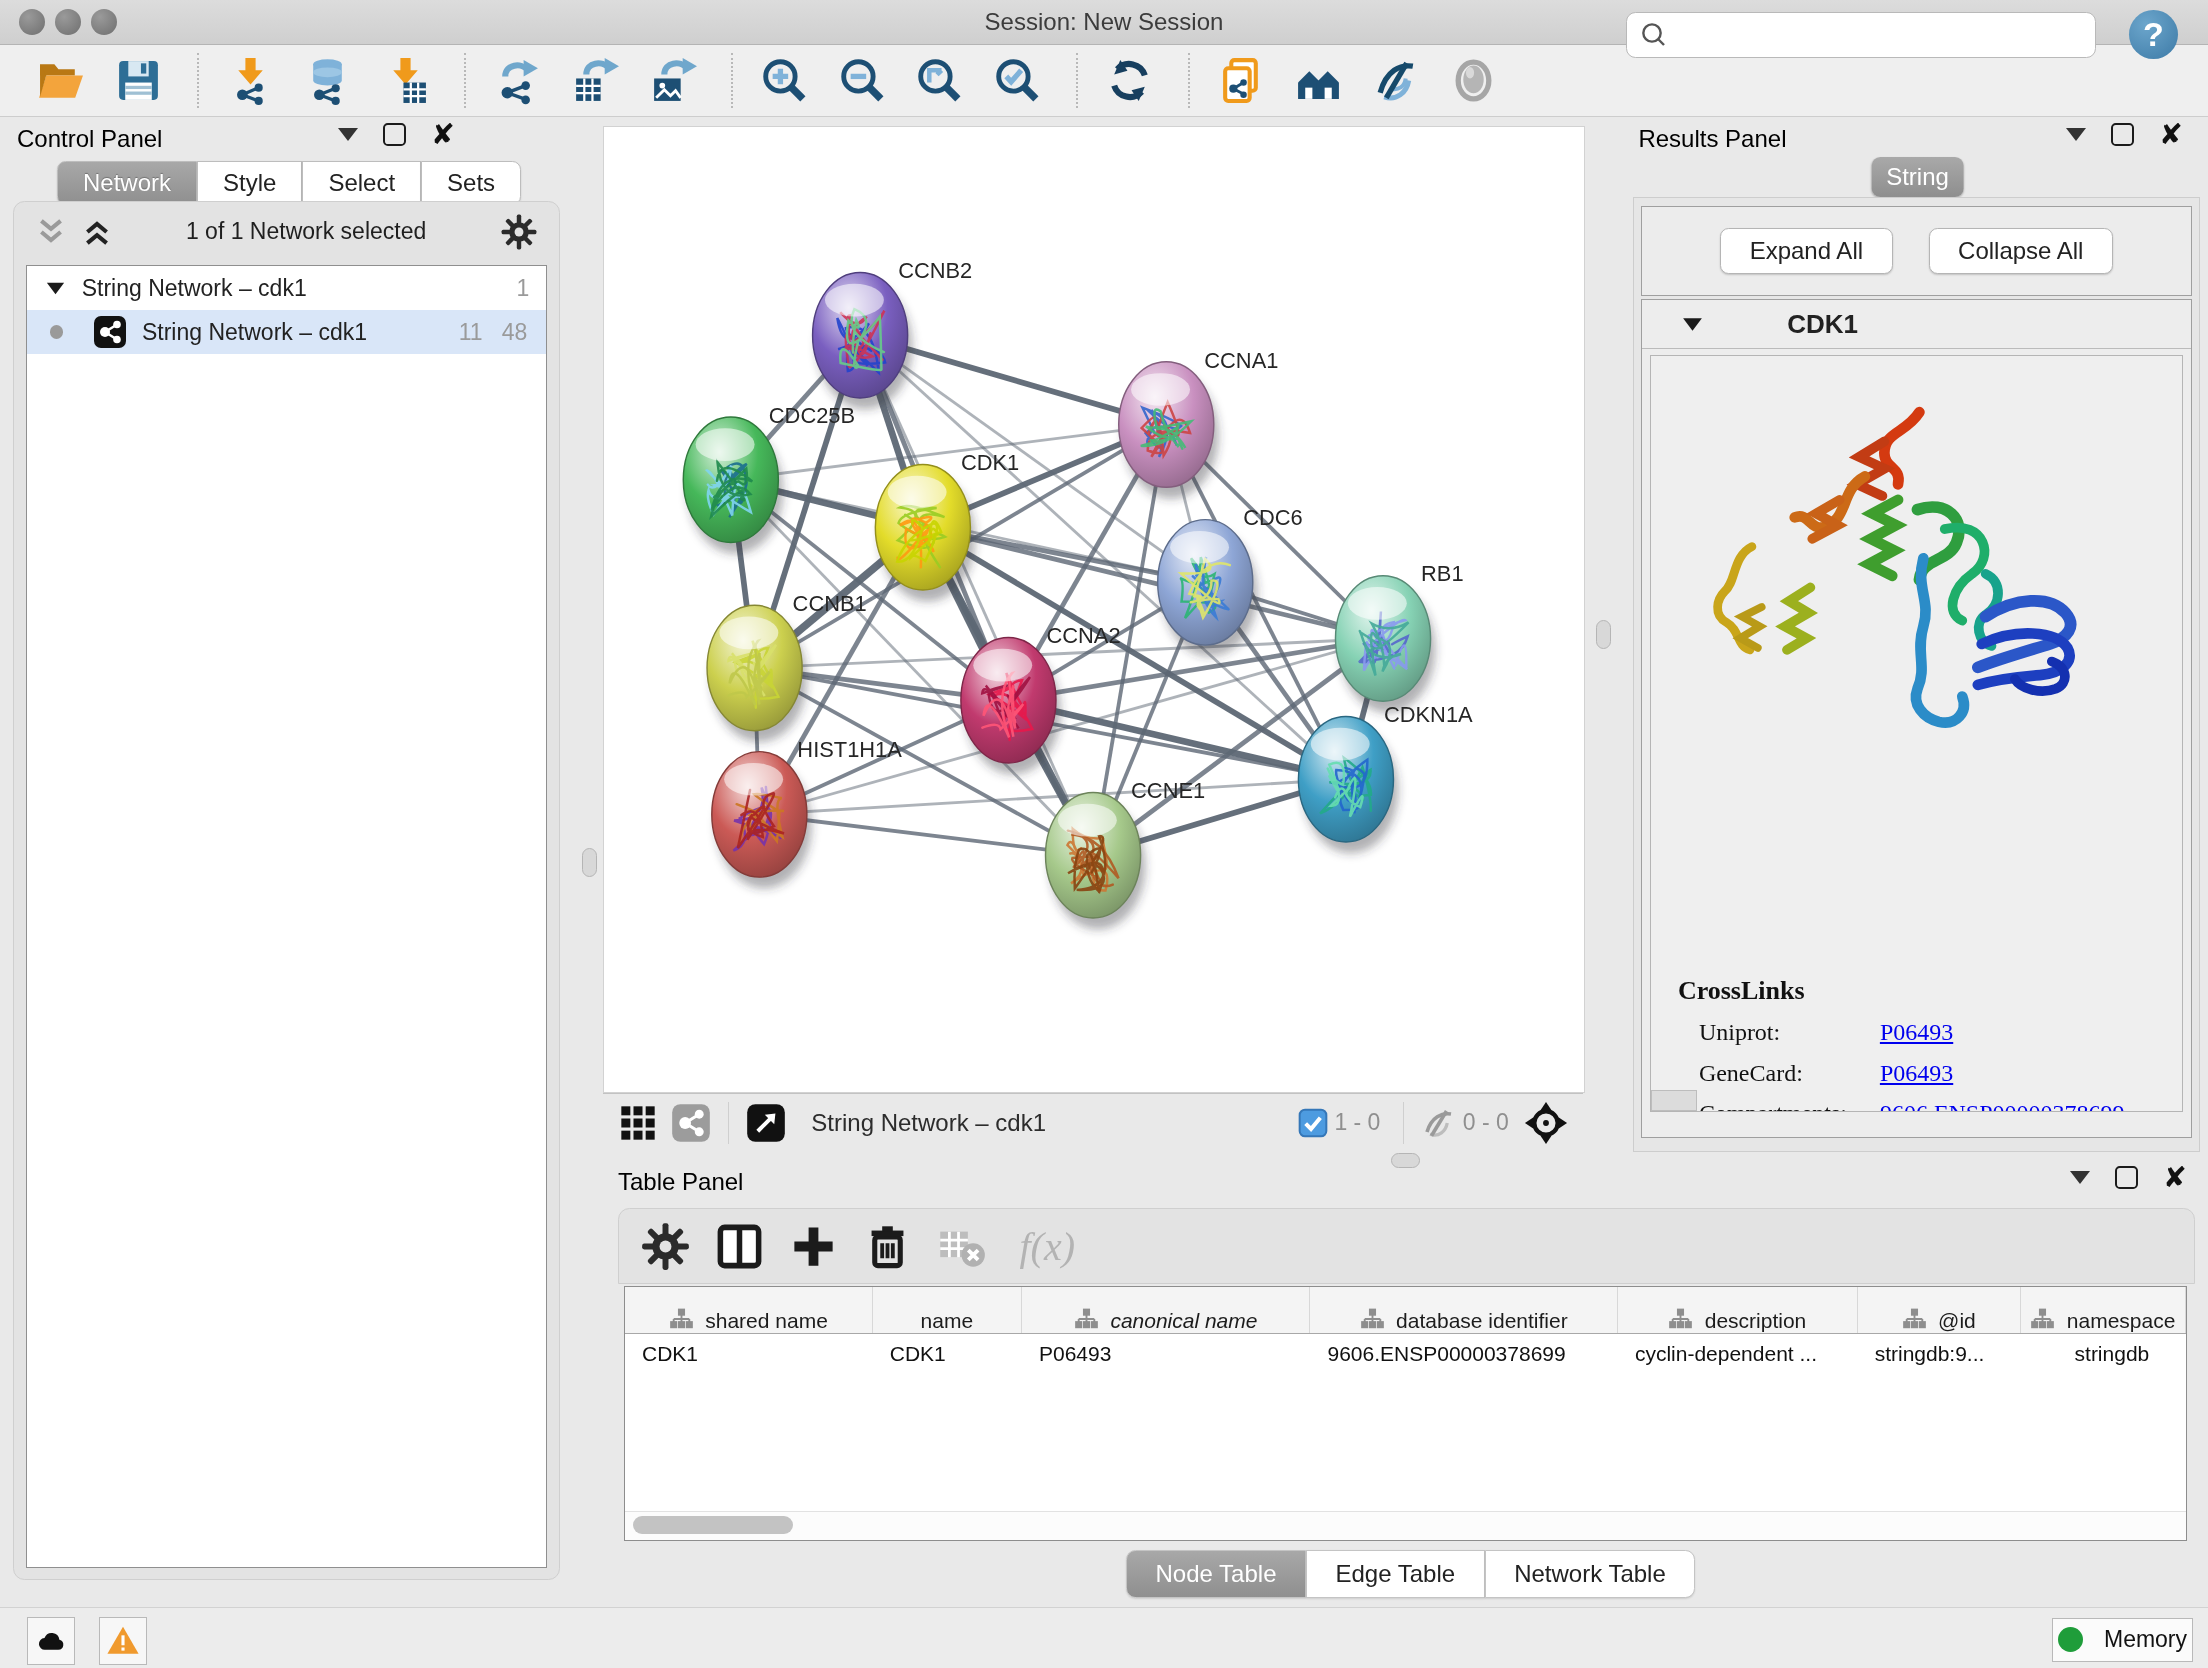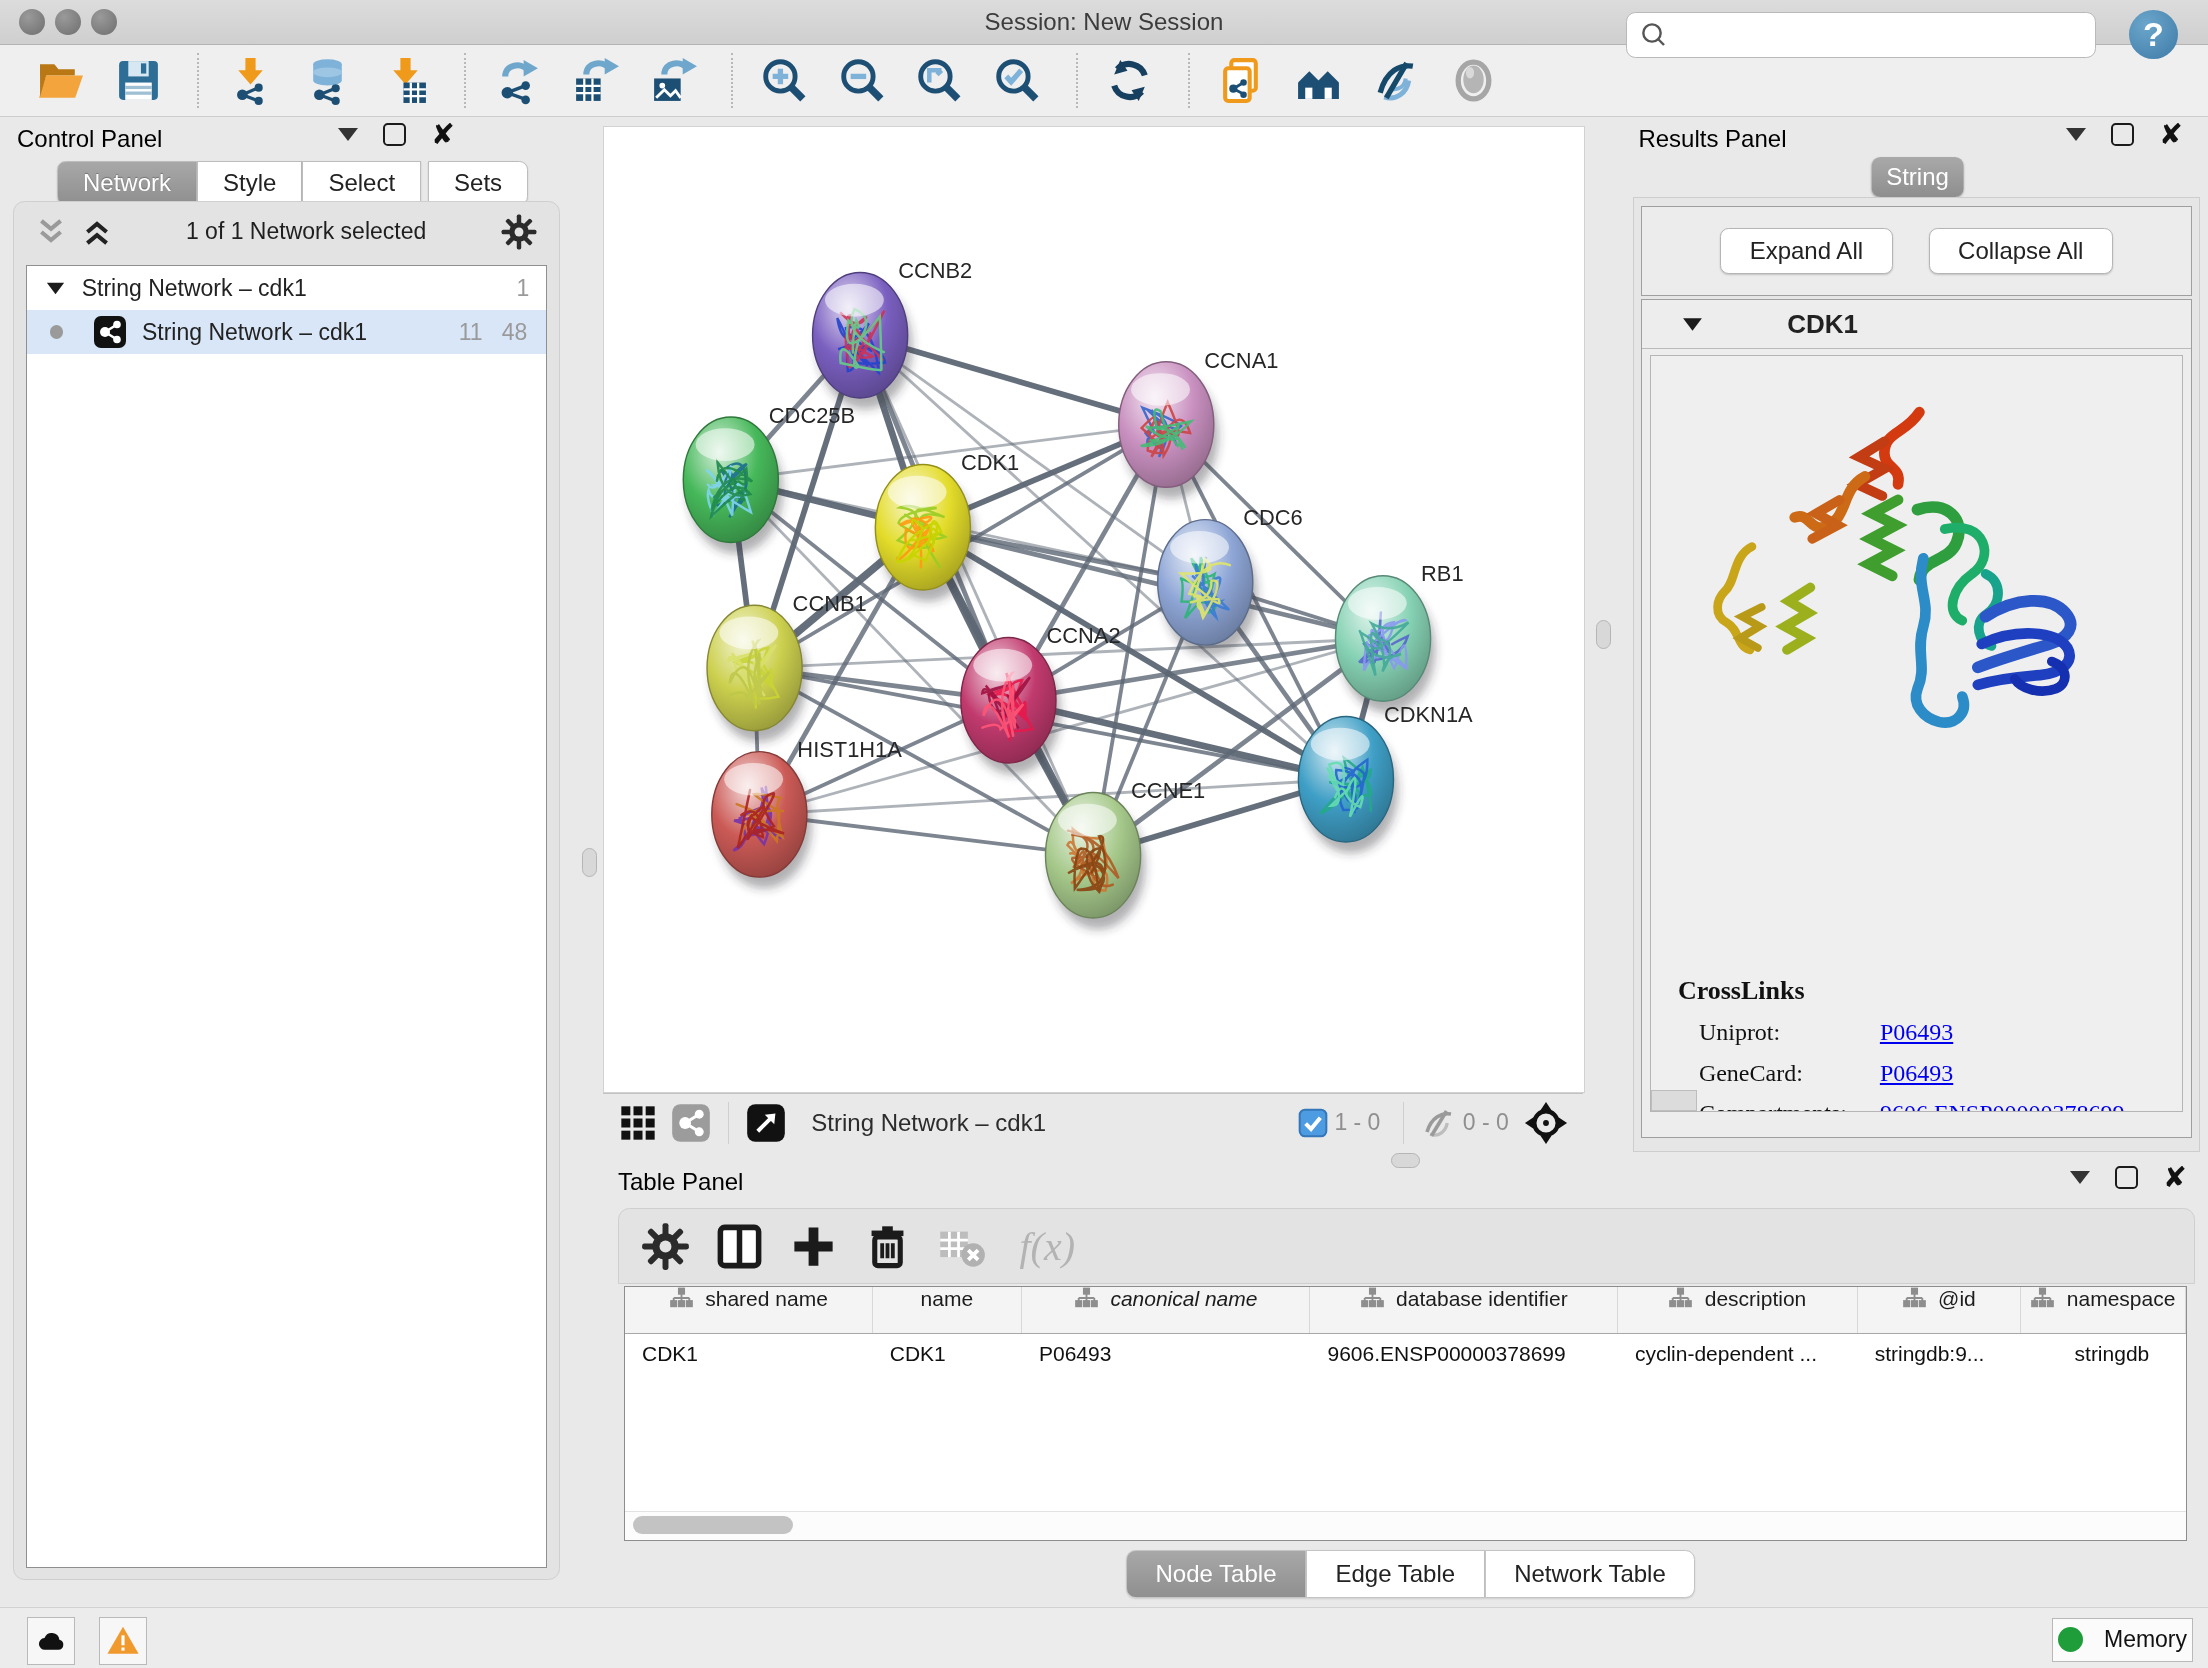--- a/index.html
+++ b/index.html
@@ -32,21 +32,21 @@
   .ph-ctrls{position:absolute;top:5.7px;right:13.3px;display:flex;align-items:center;gap:25px;}
   .tri-down{width:0;height:0;border-left:10.5px solid transparent;border-right:10.5px solid transparent;border-top:13.3px solid #333;}
   .float-box{width:19px;height:19px;border:2.9px solid #1b1b1b;border-radius:4.8px;}
   .close-x{font-size:28.5px;font-weight:bold;color:#111;line-height:21px;font-family:"DejaVu Sans",sans-serif;}
   
   .control-panel{position:absolute;left:0;top:117px;width:571px;height:1493px;}
   .cp-tabs{position:absolute;left:57px;top:44px;display:flex;}
   .tabbtn{height:42px;padding:0 25px;font-size:24px;background:#fff;border:1px solid #bdbdbd;
     display:flex;align-items:center;box-shadow:0 1px 1.9px rgba(0,0,0,.15);}
   .tabbtn:first-child{border-radius:8.6px 0 0 8.6px;}
-  .tabbtn:last-child{border-radius:0 8.6px 8.6px 0;margin-left:7px;}
+  .tabbtn:last-child{border-radius:0 8.6px 8.6px 0;}
   .tabbtn.active{background:linear-gradient(#a8a8a8,#8f8f8f);color:#fff;text-shadow:0 -1px 1px rgba(0,0,0,.3);}
   .cp-body{position:absolute;left:13.3px;right:11.4px;top:84px;bottom:30px;background:#e3e3e3;
     border-radius:11.4px;border:1px solid #cfcfcf;}
   .cp-selrow{position:absolute;left:0;right:0;top:0;height:59px;display:flex;align-items:center;padding:0 21px;}
   .cp-seltext{flex:1;text-align:center;font-size:23px;color:#1f1f1f;}
   .cp-list{position:absolute;left:11.4px;right:11.4px;top:63px;bottom:11.4px;background:#fff;border:1.9px solid #8f8f8f;}
   .net-row{height:44px;display:flex;align-items:center;font-size:23px;}
   .net-row .cnt{color:#9a9a9a;margin-left:auto;margin-right:17px;}
   .net-row.sub{background:#d9e6f8;}
   .num2{color:#9a9a9a;margin-right:19px;}
@@ -81,21 +81,21 @@
   .rp-scrollstub{position:absolute;left:0;bottom:0;width:44px;height:19px;background:#dcdcdc;border:1px solid #bdbdbd;}
   
   .table-panel{position:absolute;left:603px;top:1166px;width:1605px;height:439px;}
   .tp-toolbar{position:absolute;left:15px;right:13.3px;top:42px;height:74px;background:#e3e3e3;
     border:1px solid #cfcfcf;border-radius:11.4px 11.4px 0 0;display:flex;align-items:center;padding-left:21px;}
   .tpi{width:51px;height:51px;margin-right:23px;}
   .tpi svg{width:51px;height:51px;}
   .fx{font-family:Liberation Serif, serif;font-style:italic;font-size:40px;color:#b3b3b3;margin-left:9.5px;}
   .tp-table{position:absolute;left:21px;right:21px;top:120px;height:253px;background:#fff;border:1.9px solid #8d8d8d;}
   .tp-head{display:flex;height:46px;background:#f4f4f4;border-bottom:1.9px solid #a8a8a8;}
-  .tp-hcell{display:flex;align-items:flex-start;justify-content:center;gap:11.4px;font-size:21px;color:#1c1c1c;
+  .tp-hcell{display:flex;align-items:flex-end;justify-content:center;gap:11.4px;font-size:21px;color:#1c1c1c;
     border-right:1.9px solid #d8d8d8;box-sizing:border-box;overflow:hidden;white-space:nowrap;}
   .tp-row{display:flex;height:44px;}
   .tp-cell{font-size:21px;color:#111;padding:7.6px 0 0 17px;box-sizing:border-box;white-space:nowrap;overflow:hidden;}
   .tp-hscroll{position:absolute;left:0;right:0;bottom:0;height:28.5px;border-top:1px solid #e2e2e2;background:#fcfcfc;}
   .tp-thumb{position:absolute;left:7.6px;top:4.8px;width:160px;height:18px;border-radius:9.5px;background:#c3c3c3;}
   .tp-tabs{position:absolute;left:523px;top:384px;display:flex;}
   .tp-tab{height:46px;padding:0 28.5px;background:#fff;border:1px solid #c4c4c4;font-size:24px;
     display:flex;align-items:center;box-shadow:0 1px 1.9px rgba(0,0,0,.12);}
   .tp-tab:first-child{border-radius:9.5px 0 0 9.5px;}
   .tp-tab:last-child{border-radius:0 9.5px 9.5px 0;}

